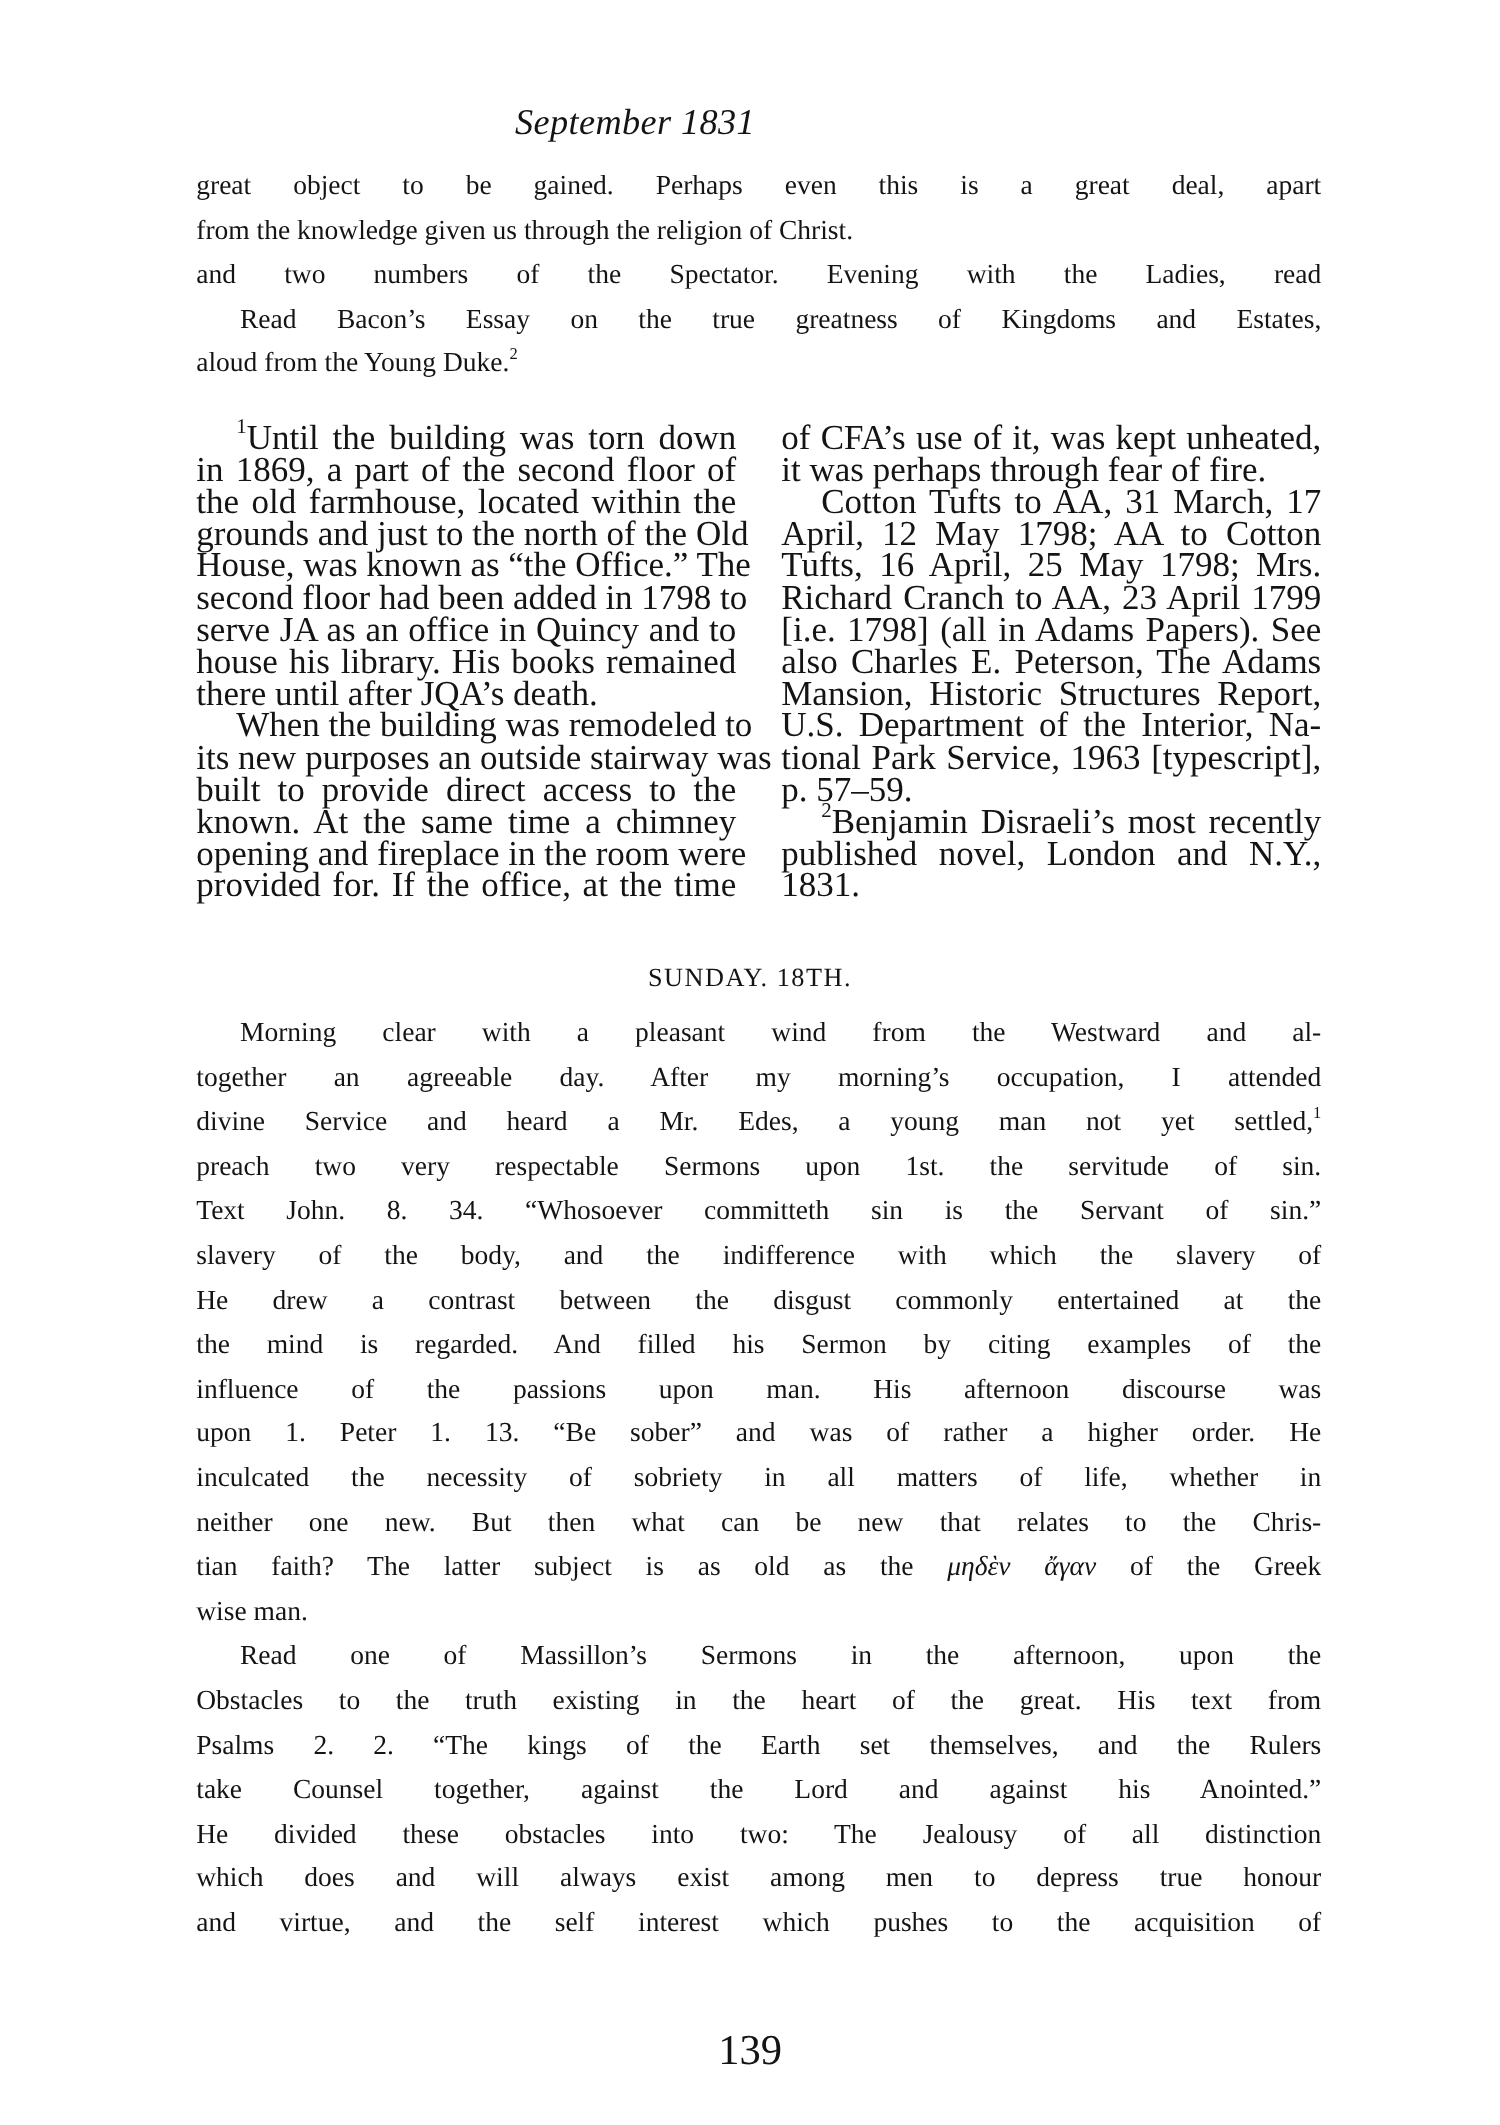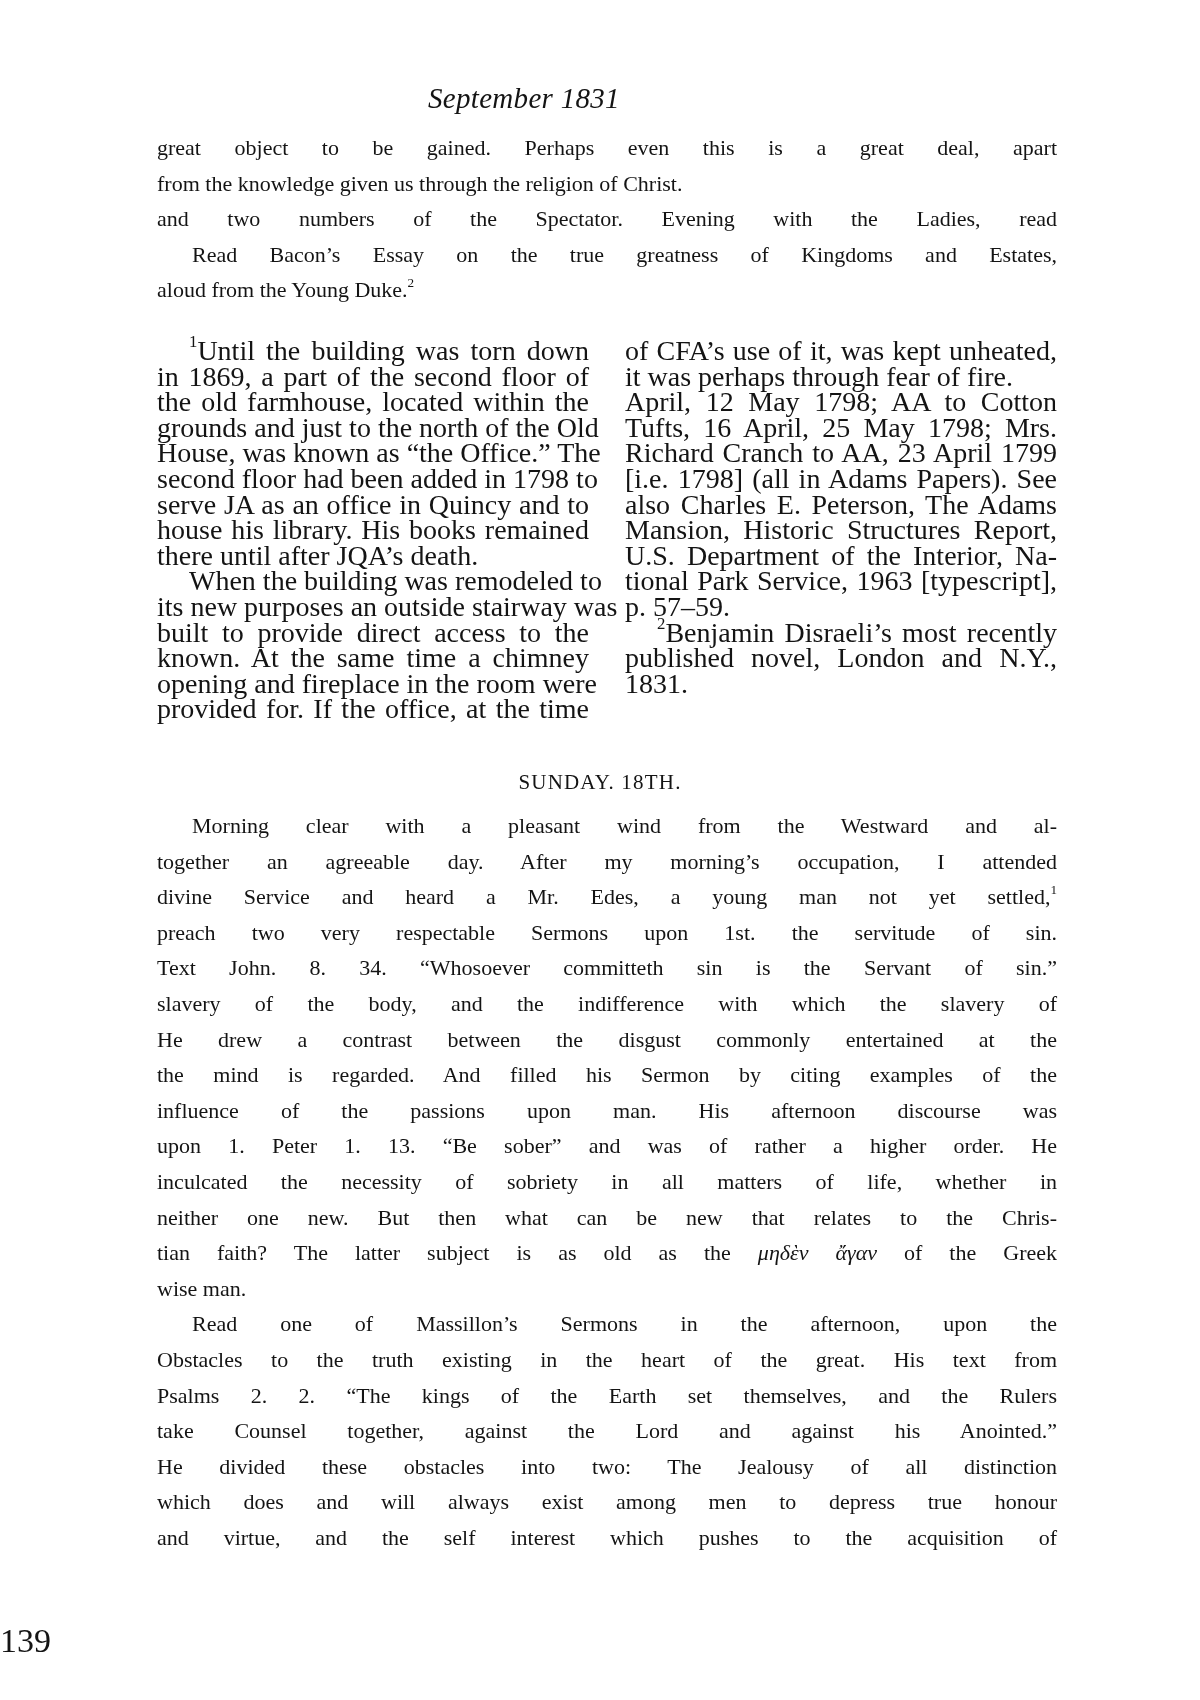--- a/index.html
+++ b/index.html
@@ -1,33 +1,33 @@
 <!DOCTYPE html>
 <html><head>
   <meta charset="utf-8">
   <style>
     html, body { margin: 0; padding: 0; background: #ffffff; }
     body { width: 1200px; height: 1700px; position: relative; overflow: hidden; color: #141414; font-family: "Liberation Serif", "DejaVu Serif", serif; }
     .page { position: absolute; left: 0; top: 0; width: 1200px; height: 1700px; }
-    .running-head { position: absolute; top: 82px; left: 0; width: 1016px; text-align: center; font-style: italic; font-size: 29px; letter-spacing: 0.3px; margin-left: 16px; }
+    .running-head { position: absolute; top: 82px; left: 0; width: 1016px; text-align: center; font-style: italic; font-size: 29px; letter-spacing: 0.3px; }
     .col-main { position: absolute; left: 157px; width: 900px; }
     .line { display: block; white-space: nowrap; text-align: justify; text-align-last: justify; height: 35.6px; line-height: 35.6px; font-size: 22px; }
     .line.last { text-align-last: left; font-family: Liberation Serif, serif; }
     .indent { padding-left: 35px; }
     #top-text { top: 130px; }
     .fn-col { position: absolute; width: 432px; font-size: 28px; }
     .fn-col .fline { display: block; white-space: nowrap; text-align: justify; text-align-last: justify; height: 25.6px; line-height: 25.6px; }
     .fn-col .fline.last { text-align-last: left; }
     .fn-col .findent { padding-left: 32px; }
     #fn-left { left: 157px; top: 338px; }
     #fn-right { left: 625px; top: 338px; }
     sup { font-size: 0.6em; line-height: 0; vertical-align: 0.75em; }
     .heading { position: absolute; top: 770px; left: 0; width: 1200px; text-align: center; font-size: 21px; letter-spacing: 1.2px; }
     #body-text { top: 808px; }
-    .page-number { position: absolute; top: 1622px; left: 0; width: 1200px; text-align: left; font-size: 34px; }
+    .page-number { position: absolute; top: 1622px; left: 0; width: 1200px; text-align: center; font-size: 34px; }
     .greek { font-style: italic; }
   </style>
 </head>
 <body>
 
 <div class="page">
 
   <div class="running-head">September 1831</div>
 
   <div class="col-main" id="top-text">
@@ -52,20 +52,21 @@
     <span class="fline">its new purposes an outside stairway was</span>
     <span class="fline">built to provide direct access to the</span>
     <span class="fline">known. At the same time a chimney</span>
     <span class="fline">opening and fireplace in the room were</span>
     <span class="fline">provided for. If the office, at the time</span>
   </div>
 
   <div class="fn-col" id="fn-right">
     <span class="fline">of CFA’s use of it, was kept unheated,</span>
     <span class="fline last">it was perhaps through fear of fire.</span>
+    <span class="fline findent">Cotton Tufts to AA, 31 March, 17</span>
     <span class="fline">April, 12 May 1798; AA to Cotton</span>
     <span class="fline">Tufts, 16 April, 25 May 1798; Mrs.</span>
     <span class="fline">Richard Cranch to AA, 23 April 1799</span>
     <span class="fline">[i.e. 1798] (all in Adams Papers). See</span>
     <span class="fline">also Charles E. Peterson, The Adams</span>
     <span class="fline">Mansion, Historic Structures Report,</span>
     <span class="fline">U.S. Department of the Interior, Na-</span>
     <span class="fline">tional Park Service, 1963 [typescript],</span>
     <span class="fline last">p. 57–59.</span>
     <span class="fline findent"><sup>2</sup><span>Benjamin Disraeli’s most recently</span></span>

